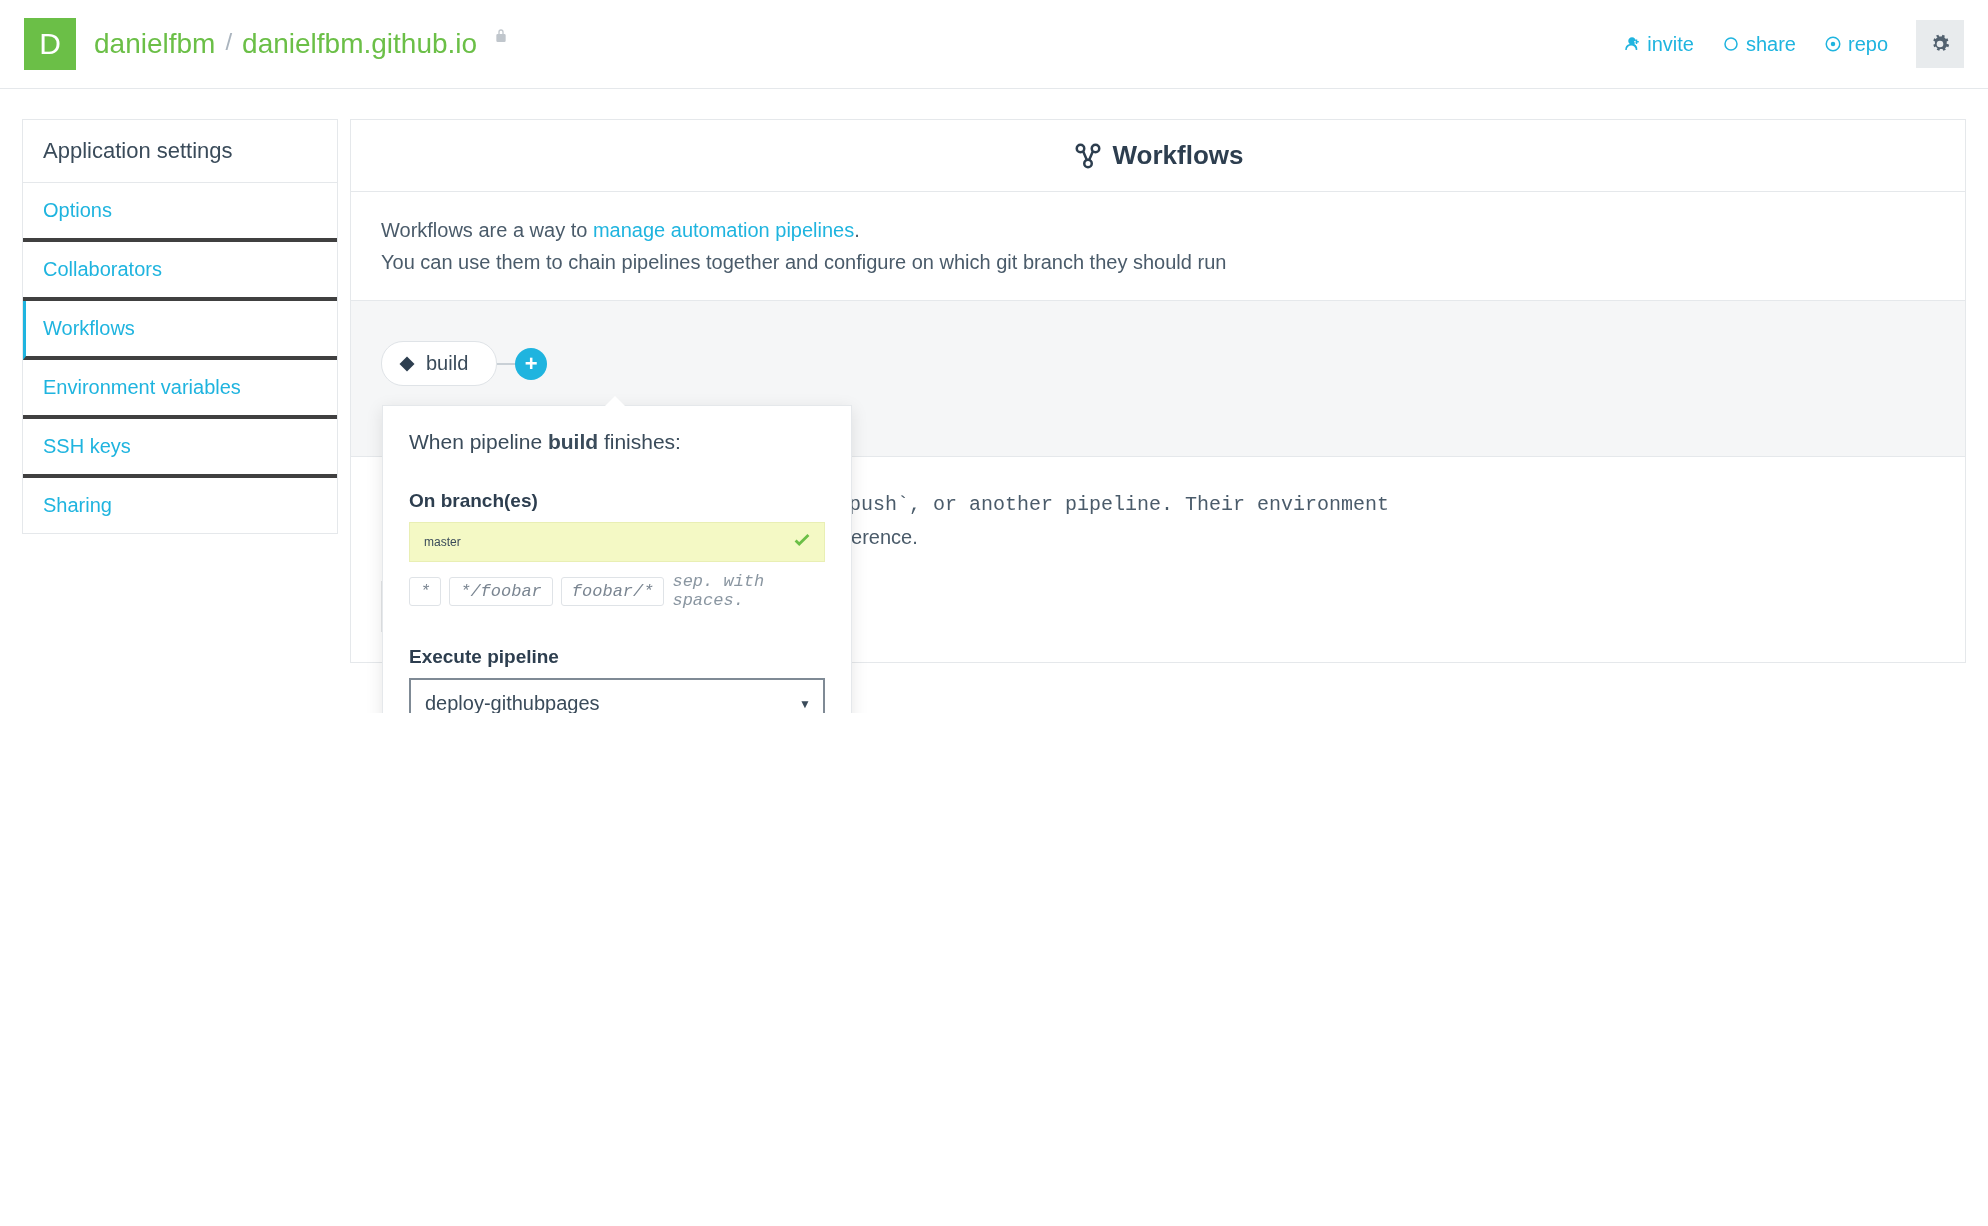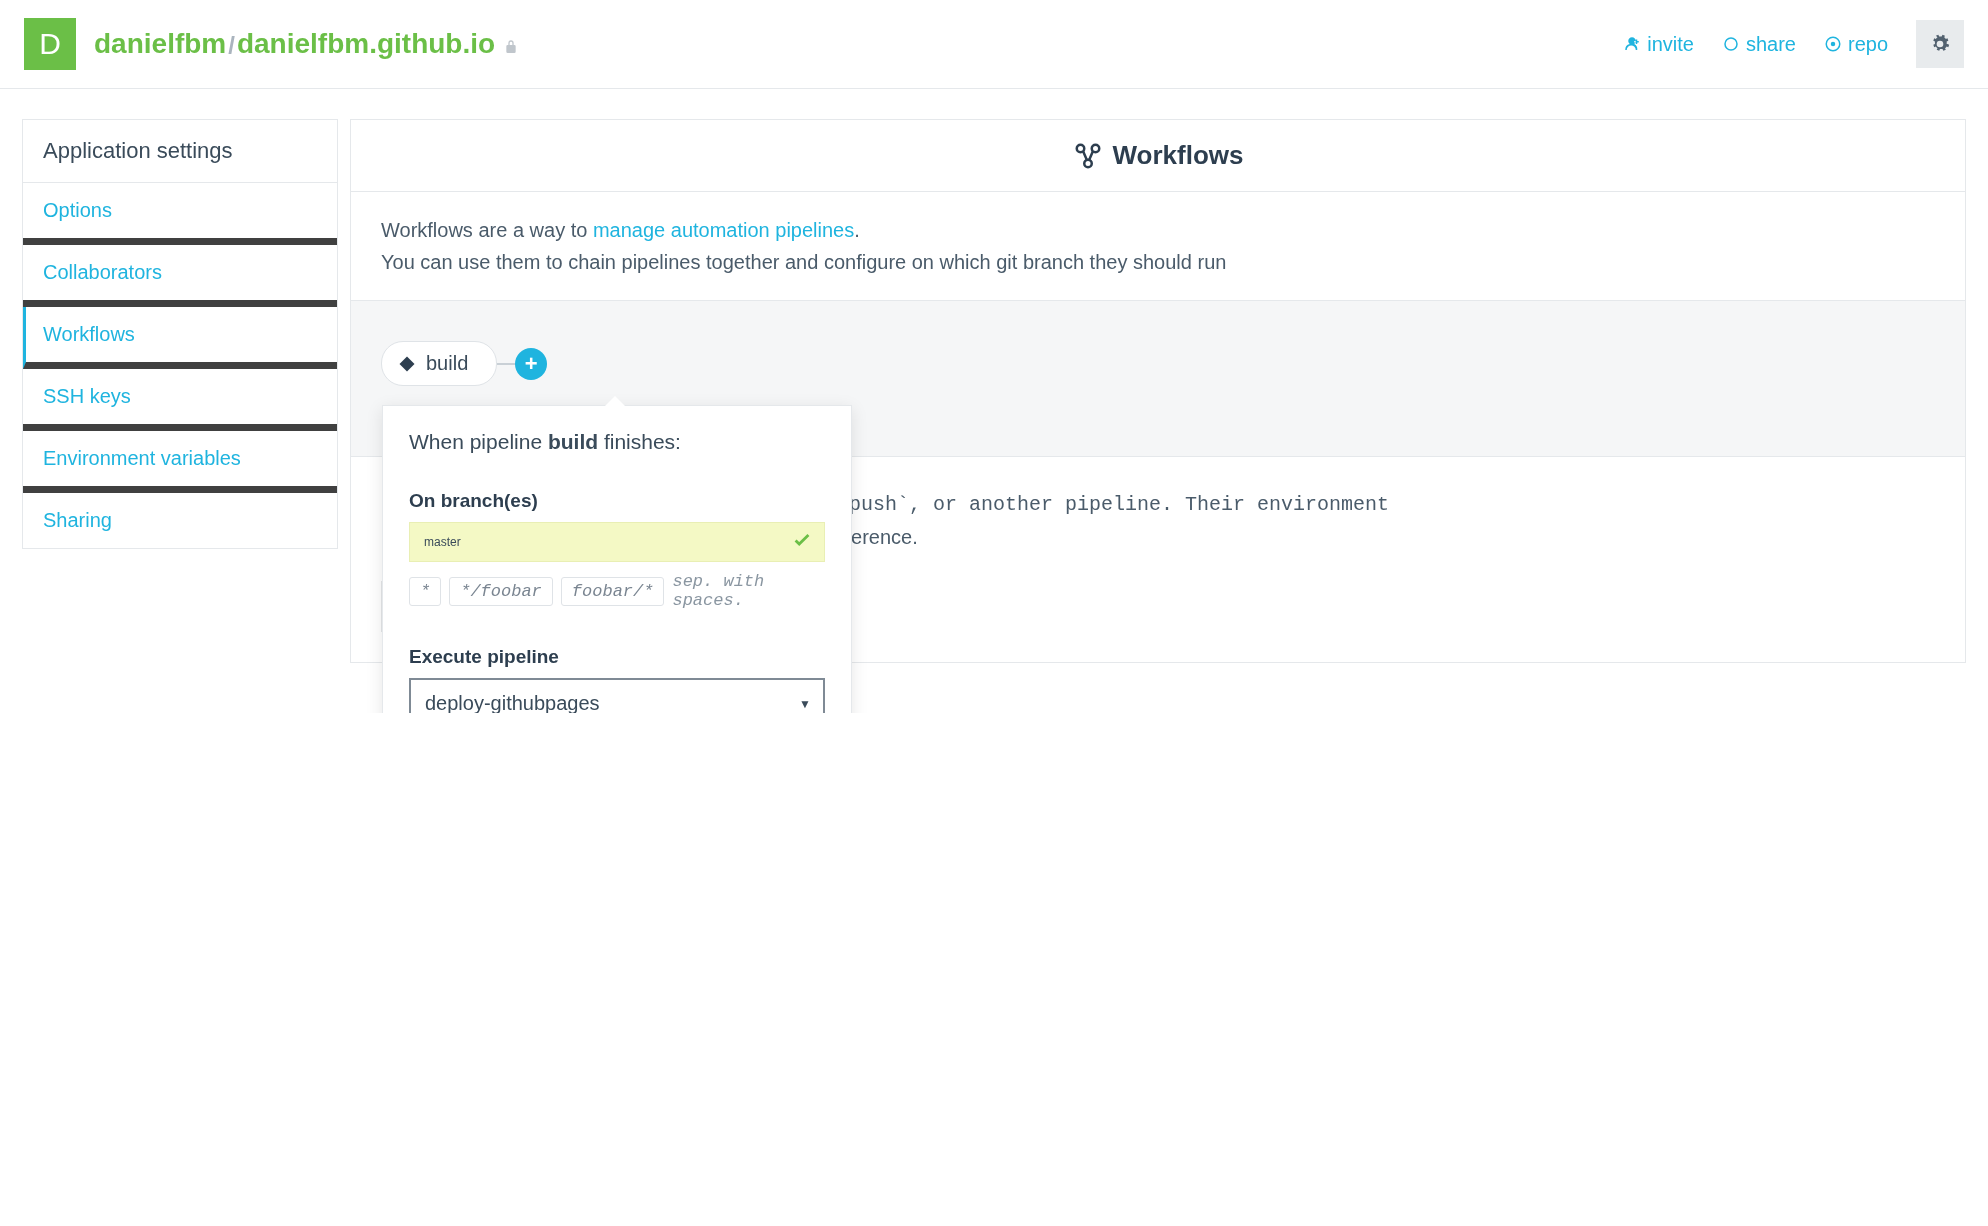--- a/index.html
+++ b/index.html
@@ -22,24 +22,24 @@
     color: #fff;
     display: flex;
     align-items: center;
     justify-content: center;
     font-size: 30px;
     font-weight: 500;
     margin-right: 18px;
   }
   .breadcrumb {
     display: flex;
-    align-items: flex-end;
-    gap: 2px;
+    align-items: flex-start;
+    gap: 10px;
     font-size: 28px;
-    font-weight: 700;
+    font-weight: 400;
   }
   .bc-owner, .bc-repo { color: #6bbf47; }
   .bc-sep { color: #aab4be; font-size: 24px; }
   .lock-icon { color: #c0c6cc; font-size: 18px; margin-left: 6px; }
   .top-actions {
     margin-left: auto;
     display: flex;
     align-items: center;
     gap: 28px;
   }
@@ -78,21 +78,21 @@
   .sidebar-title {
     padding: 18px 20px;
     font-size: 22px;
     color: #3a4b5a;
     border-bottom: 1px solid #e5e8eb;
   }
   .sidebar-item {
     padding: 16px 20px;
     font-size: 20px;
     color: #1fb4df;
-    border-bottom: 7px solid #404040;
+    border-bottom: 4px solid #404040;
     cursor: pointer;
   }
   .sidebar-item:last-child { border-bottom: none; }
   .sidebar-item.active {
     border-left: 3px solid #1fb4df;
     padding-left: 17px;
   }
 
   .main {
     flex: 1;
@@ -338,22 +338,22 @@
     </div>
   </div>
 </div>
 
 <div class="layout">
   <div class="sidebar">
     <div class="sidebar-title">Application settings</div>
     <div class="sidebar-item">Options</div>
     <div class="sidebar-item">Collaborators</div>
     <div class="sidebar-item active">Workflows</div>
+    <div class="sidebar-item">Environment variables</div>
     <div class="sidebar-item">SSH keys</div>
-    <div class="sidebar-item">Environment variables</div>
     <div class="sidebar-item">Sharing</div>
   </div>
 
   <div class="main">
     <div class="panel">
       <div class="panel-header">
         <svg viewBox="0 0 24 24" fill="none" stroke="currentColor" stroke-width="2">
           <circle cx="6" cy="6" r="3"></circle>
             <circle cx="18" cy="6" r="3"></circle>
             <circle cx="12" cy="18" r="3"></circle>

